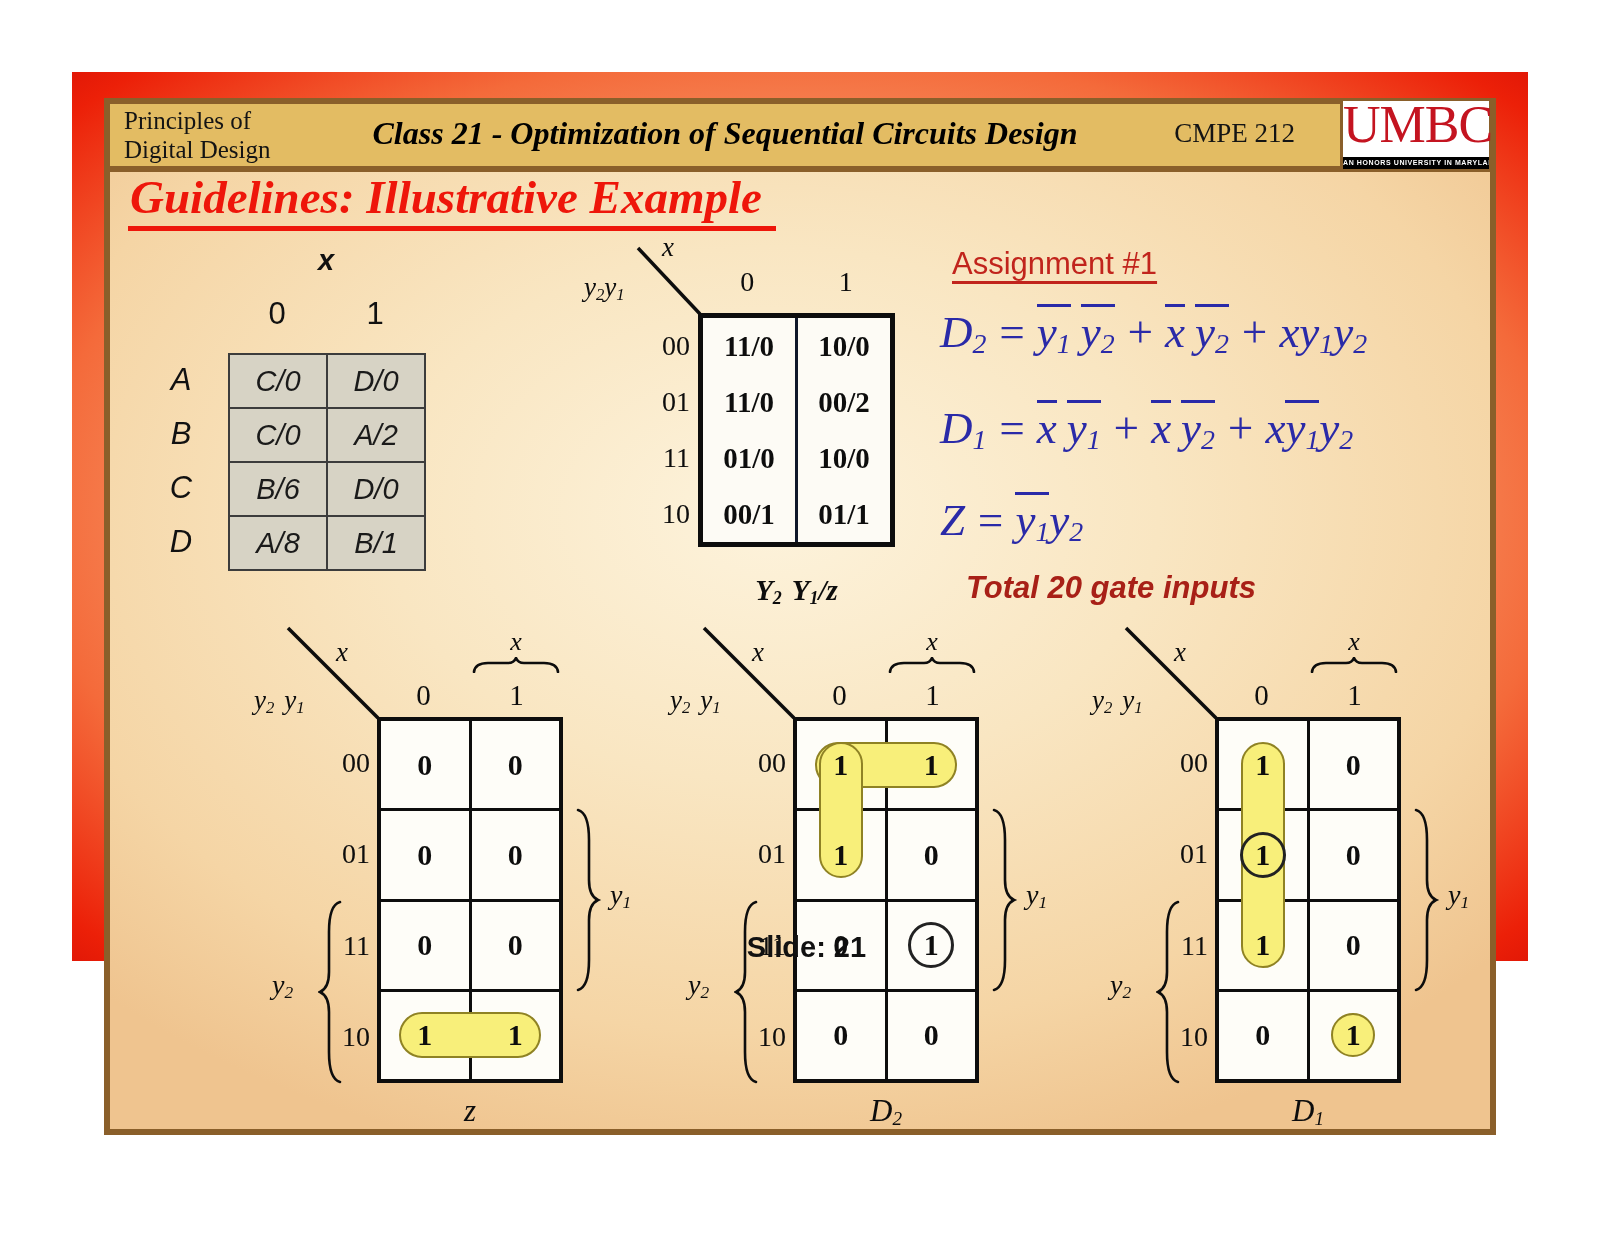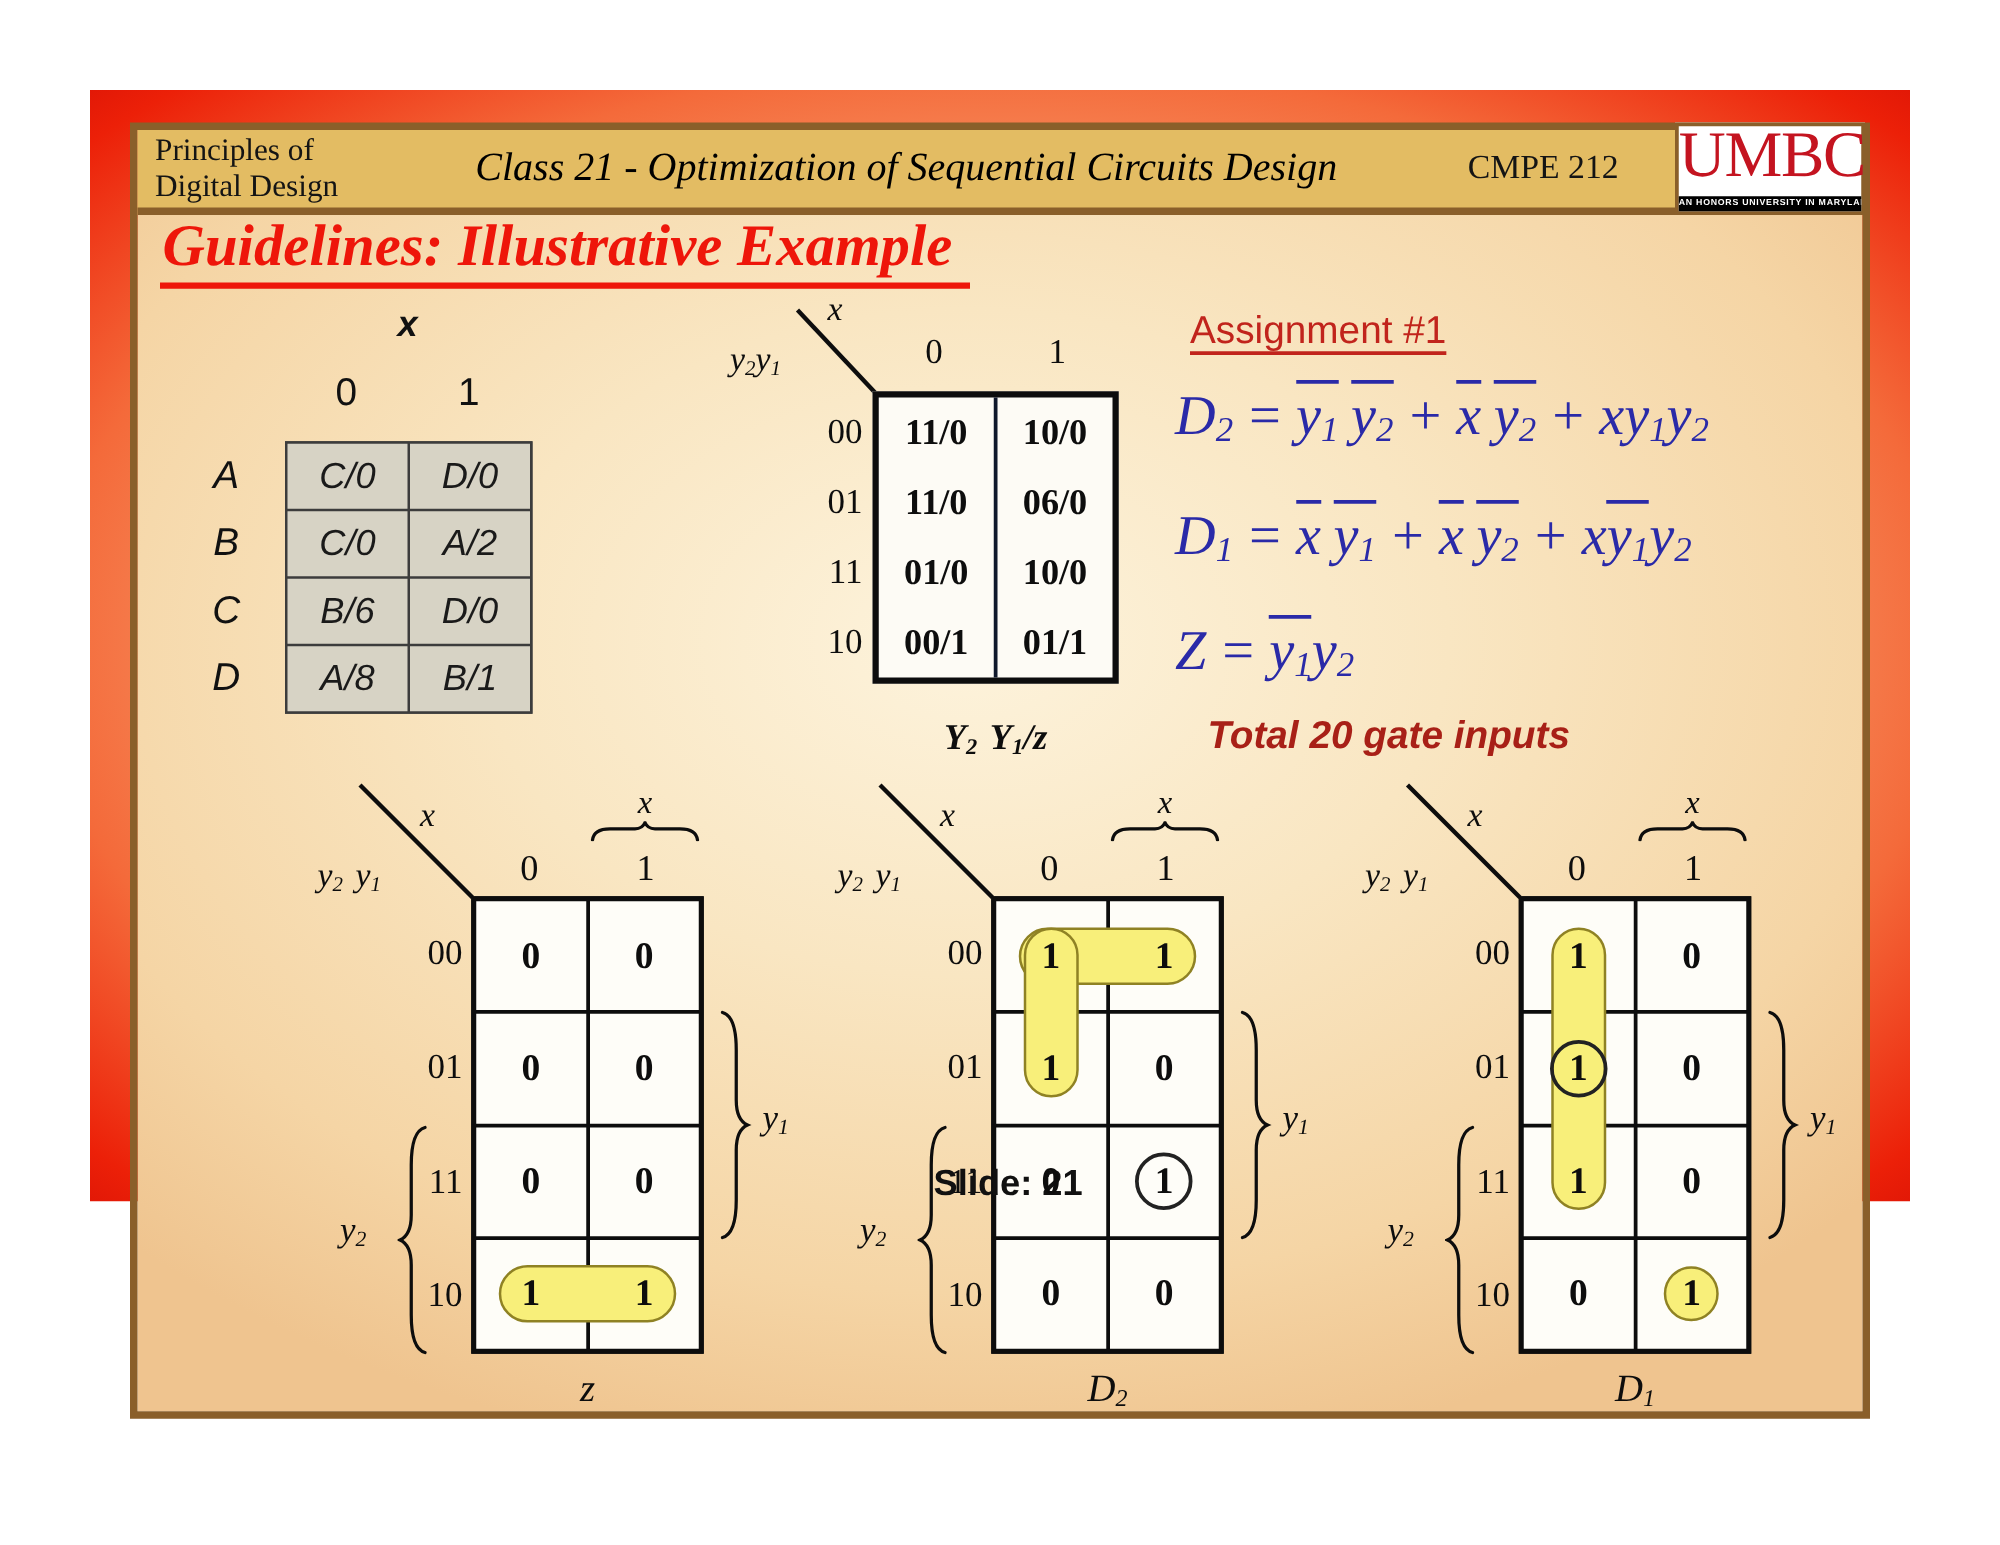--- a/index.html
+++ b/index.html
@@ -3,21 +3,21 @@
 <meta charset="utf-8">
 <style>
   html,body{margin:0;padding:0;background:#ffffff;}
   body{width:1600px;height:1236px;position:relative;font-family:"Liberation Serif",serif;overflow:hidden;}
   .slide{position:absolute;left:72px;top:72px;width:1456px;height:889px;
     background:radial-gradient(ellipse 75% 75% at 50% 50%,#fbc49c 0%,#f8a273 45%,#f46a3a 70%,#ec2008 90%,#d50e04 100%);}
   .inner{position:absolute;left:32px;top:26px;width:1380px;height:1025px;border:6px solid #8a5f2a;box-sizing:content-box;
     background:radial-gradient(ellipse 70% 65% at 48% 40%,#fdf3dc 0%,#f9e6c2 40%,#f5d5a5 78%,#efc48f 100%);}
   .header{position:absolute;left:0;top:0;width:100%;height:62px;background:#e3bc63;border-bottom:6px solid #8a5f2a;}
   .hdr-name{position:absolute;left:14px;top:2px;font-size:25px;line-height:1.16;color:#141414;}
-  .hdr-title{position:absolute;left:190px;right:340px;top:11px;text-align:center;font-weight:normal;font-style:italic;font-size:32px;color:#000;white-space:nowrap;}
+  .hdr-title{position:absolute;left:190px;right:340px;top:11px;text-align:center;font-weight:bold;font-style:italic;font-size:32px;color:#000;white-space:nowrap;}
   .hdr-code{position:absolute;right:195px;top:14px;font-size:27px;color:#141414;}
   .logo{position:absolute;right:-2px;top:-6px;width:152px;height:74px;background:#fff;z-index:5;border:3px solid #8a5f2a;box-sizing:border-box;}
   .logo-text{position:absolute;left:0;right:0;top:-6px;text-align:center;font-size:52px;color:#c41420;letter-spacing:-1px;}
   .logo-bar{position:absolute;left:0;right:0;bottom:0;height:12px;background:#000;color:#fff;font-family:"Liberation Sans",sans-serif;
     font-size:7px;font-weight:bold;letter-spacing:.6px;text-align:center;line-height:12px;white-space:nowrap;overflow:hidden;}
   .page-title{position:absolute;left:18px;top:66px;font-weight:bold;font-style:italic;font-size:47px;color:#ee160a;
     border-bottom:5px solid #ee160a;padding:0 14px 2px 2px;white-space:nowrap;}
   
   .stable-x{position:absolute;left:118px;top:140px;width:196px;text-align:center;font-family:"Liberation Sans",sans-serif;font-weight:bold;font-style:italic;font-size:29px;color:#111;}
   .stable-colheads{position:absolute;left:118px;top:192px;width:196px;display:grid;grid-template-columns:98px 98px;justify-items:center;
@@ -132,21 +132,21 @@
       </div>
     <div class="ttable" id="ttable">
         <div class="tcol">
           <div class="tval">11/0</div>
           <div class="tval">11/0</div>
           <div class="tval">01/0</div>
           <div class="tval">00/1</div>
         </div>
         <div class="tcol">
           <div class="tval">10/0</div>
-          <div class="tval">06/0</div>
+          <div class="tval">00/2</div>
           <div class="tval">10/0</div>
           <div class="tval">01/1</div>
         </div>
       </div>
     <div class="ttable-caption" id="ttable-caption"><span class="tok">Y<sub>2</sub></span><span class="sp"></span><span class="tok">Y<sub>1</sub></span><span class="tok">/z</span></div>
 
     <div class="assignment">Assignment #1</div>
     <div class="equation" id="eq-d2"><span class="tok">D<sub>2</sub></span><span class="op">=</span><span class="tok b">y<sub>1</sub></span><span class="sp"></span><span class="tok b">y<sub>2</sub></span><span class="op">+</span><span class="tok b">x</span><span class="sp"></span><span class="tok b">y<sub>2</sub></span><span class="op">+</span><span class="tok">x</span><span class="tok">y<sub>1</sub></span><span class="tok">y<sub>2</sub></span></div>
     <div class="equation" id="eq-d1"><span class="tok">D<sub>1</sub></span><span class="op">=</span><span class="tok b">x</span><span class="sp"></span><span class="tok b">y<sub>1</sub></span><span class="op">+</span><span class="tok b">x</span><span class="sp"></span><span class="tok b">y<sub>2</sub></span><span class="op">+</span><span class="tok">x</span><span class="tok b">y<sub>1</sub></span><span class="tok">y<sub>2</sub></span></div>
     <div class="equation" id="eq-z"><span class="tok">Z</span><span class="op">=</span><span class="tok b">y<sub>1</sub></span><span class="tok">y<sub>2</sub></span></div>

